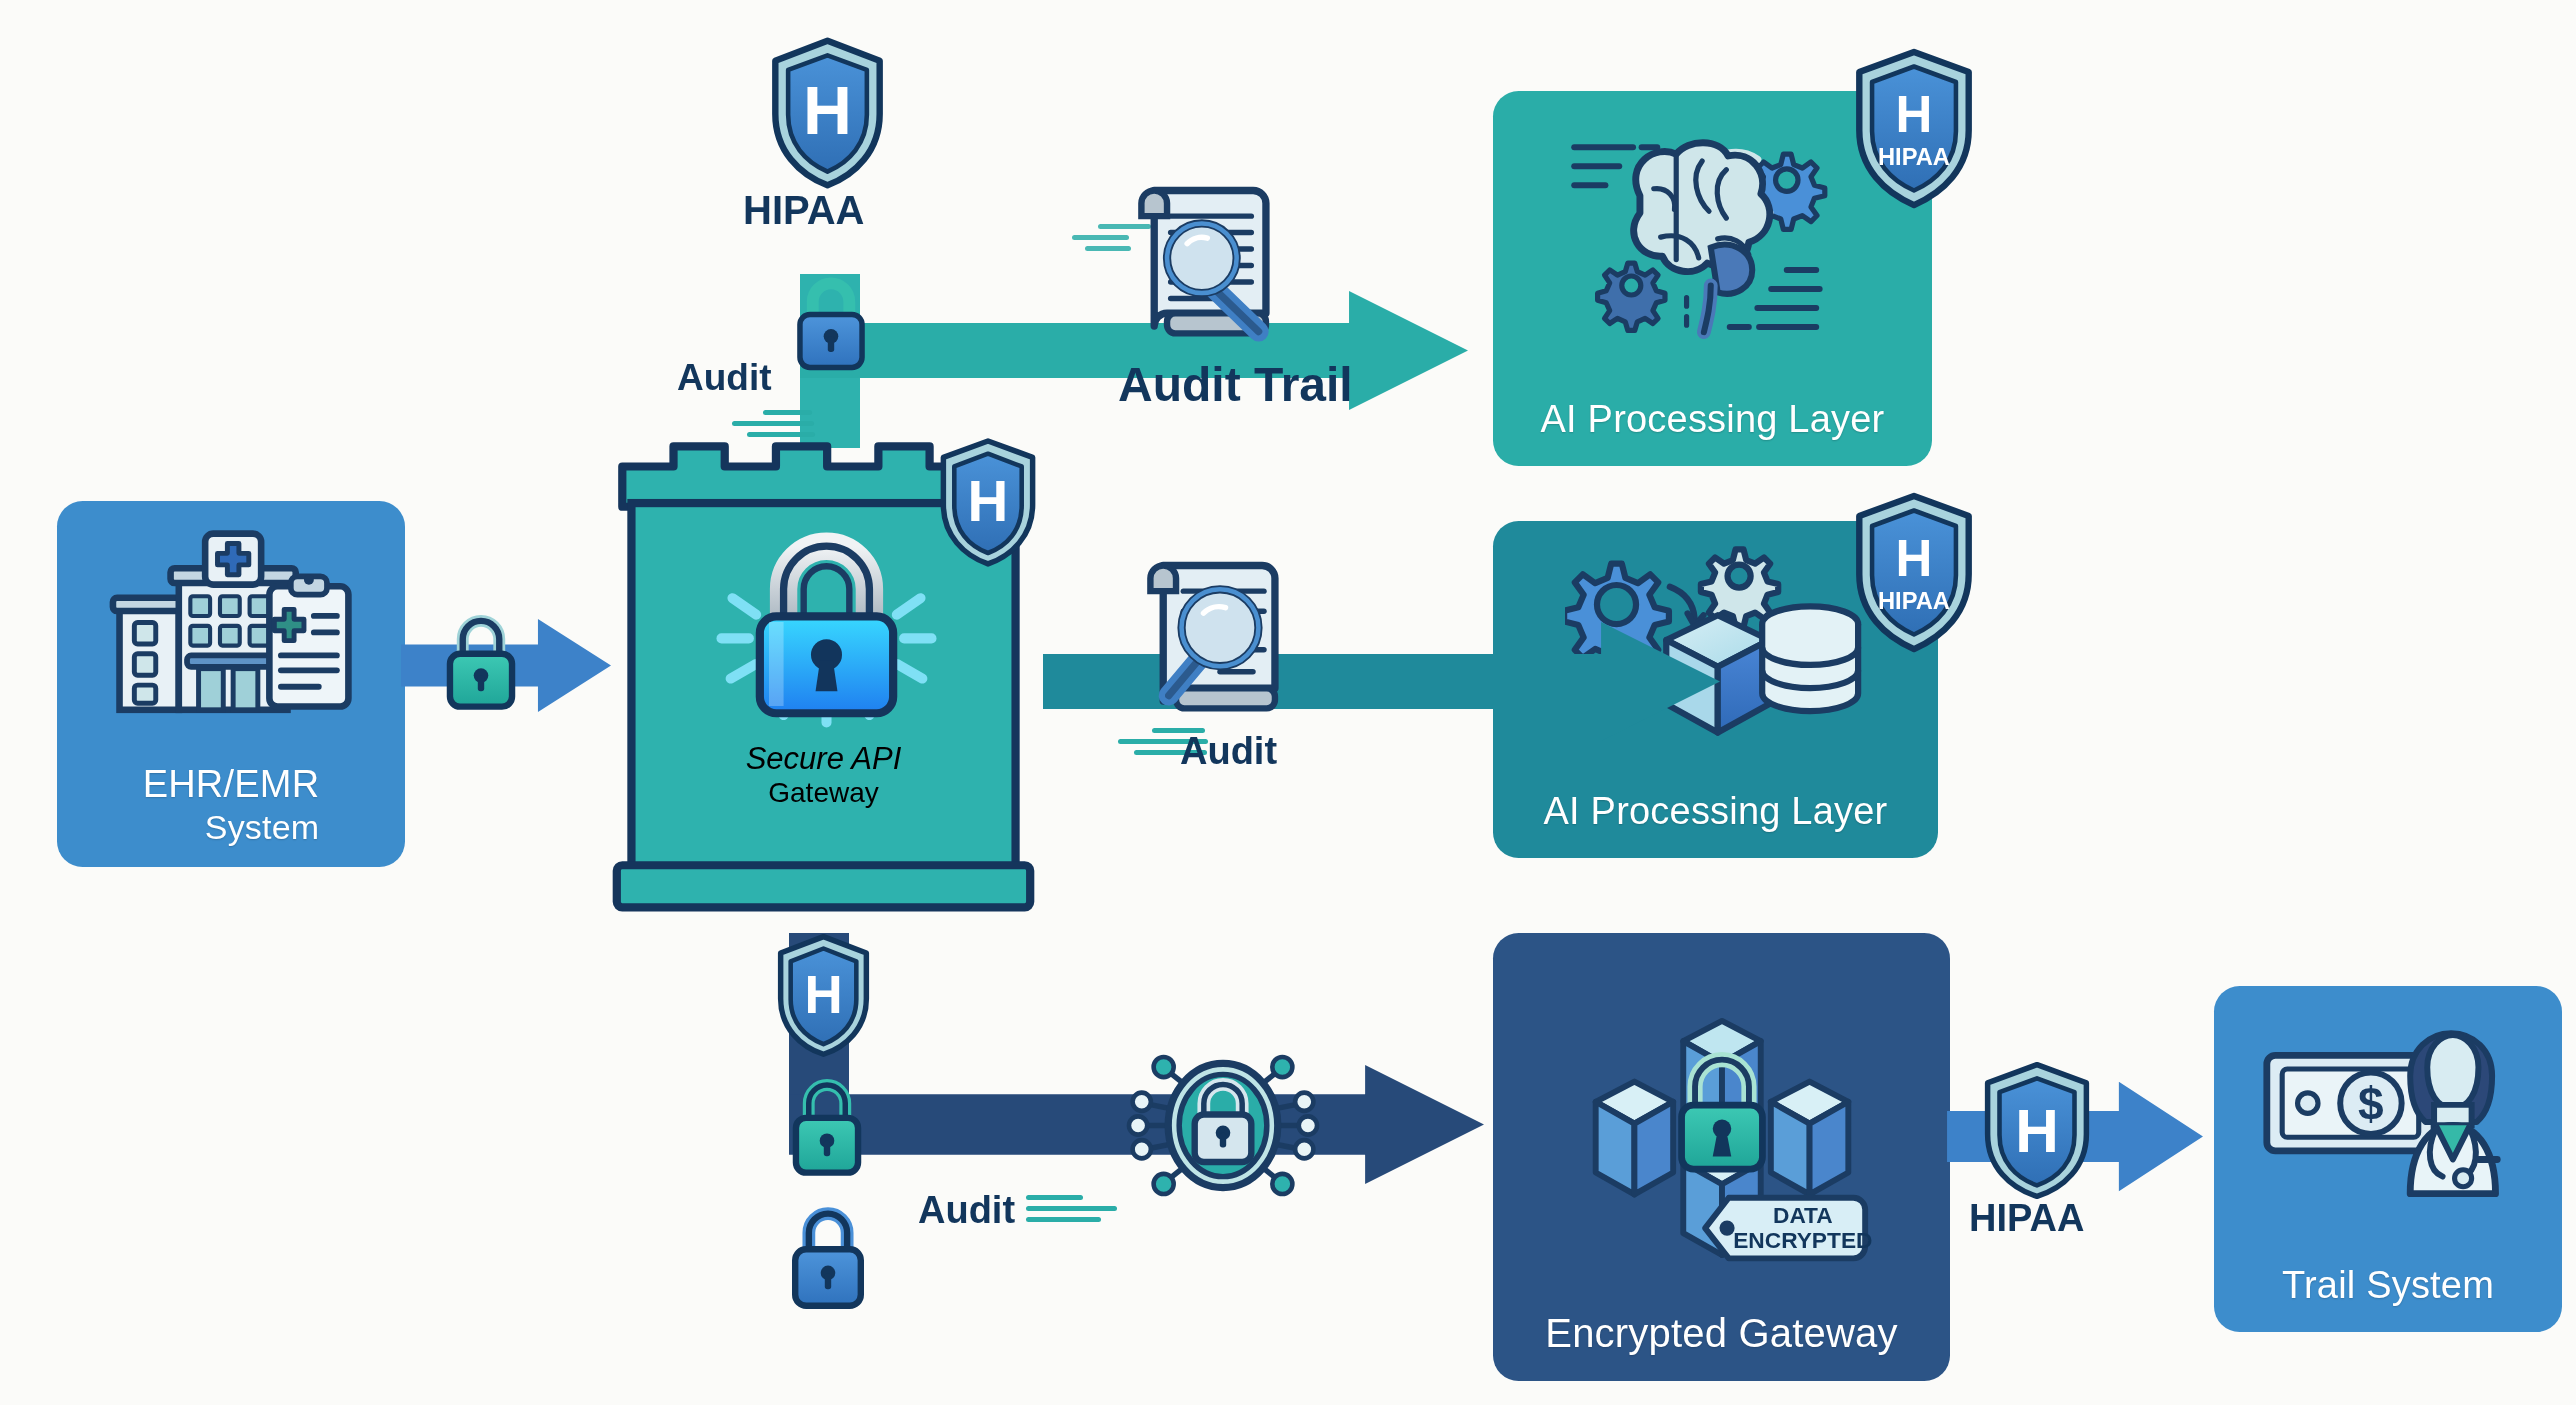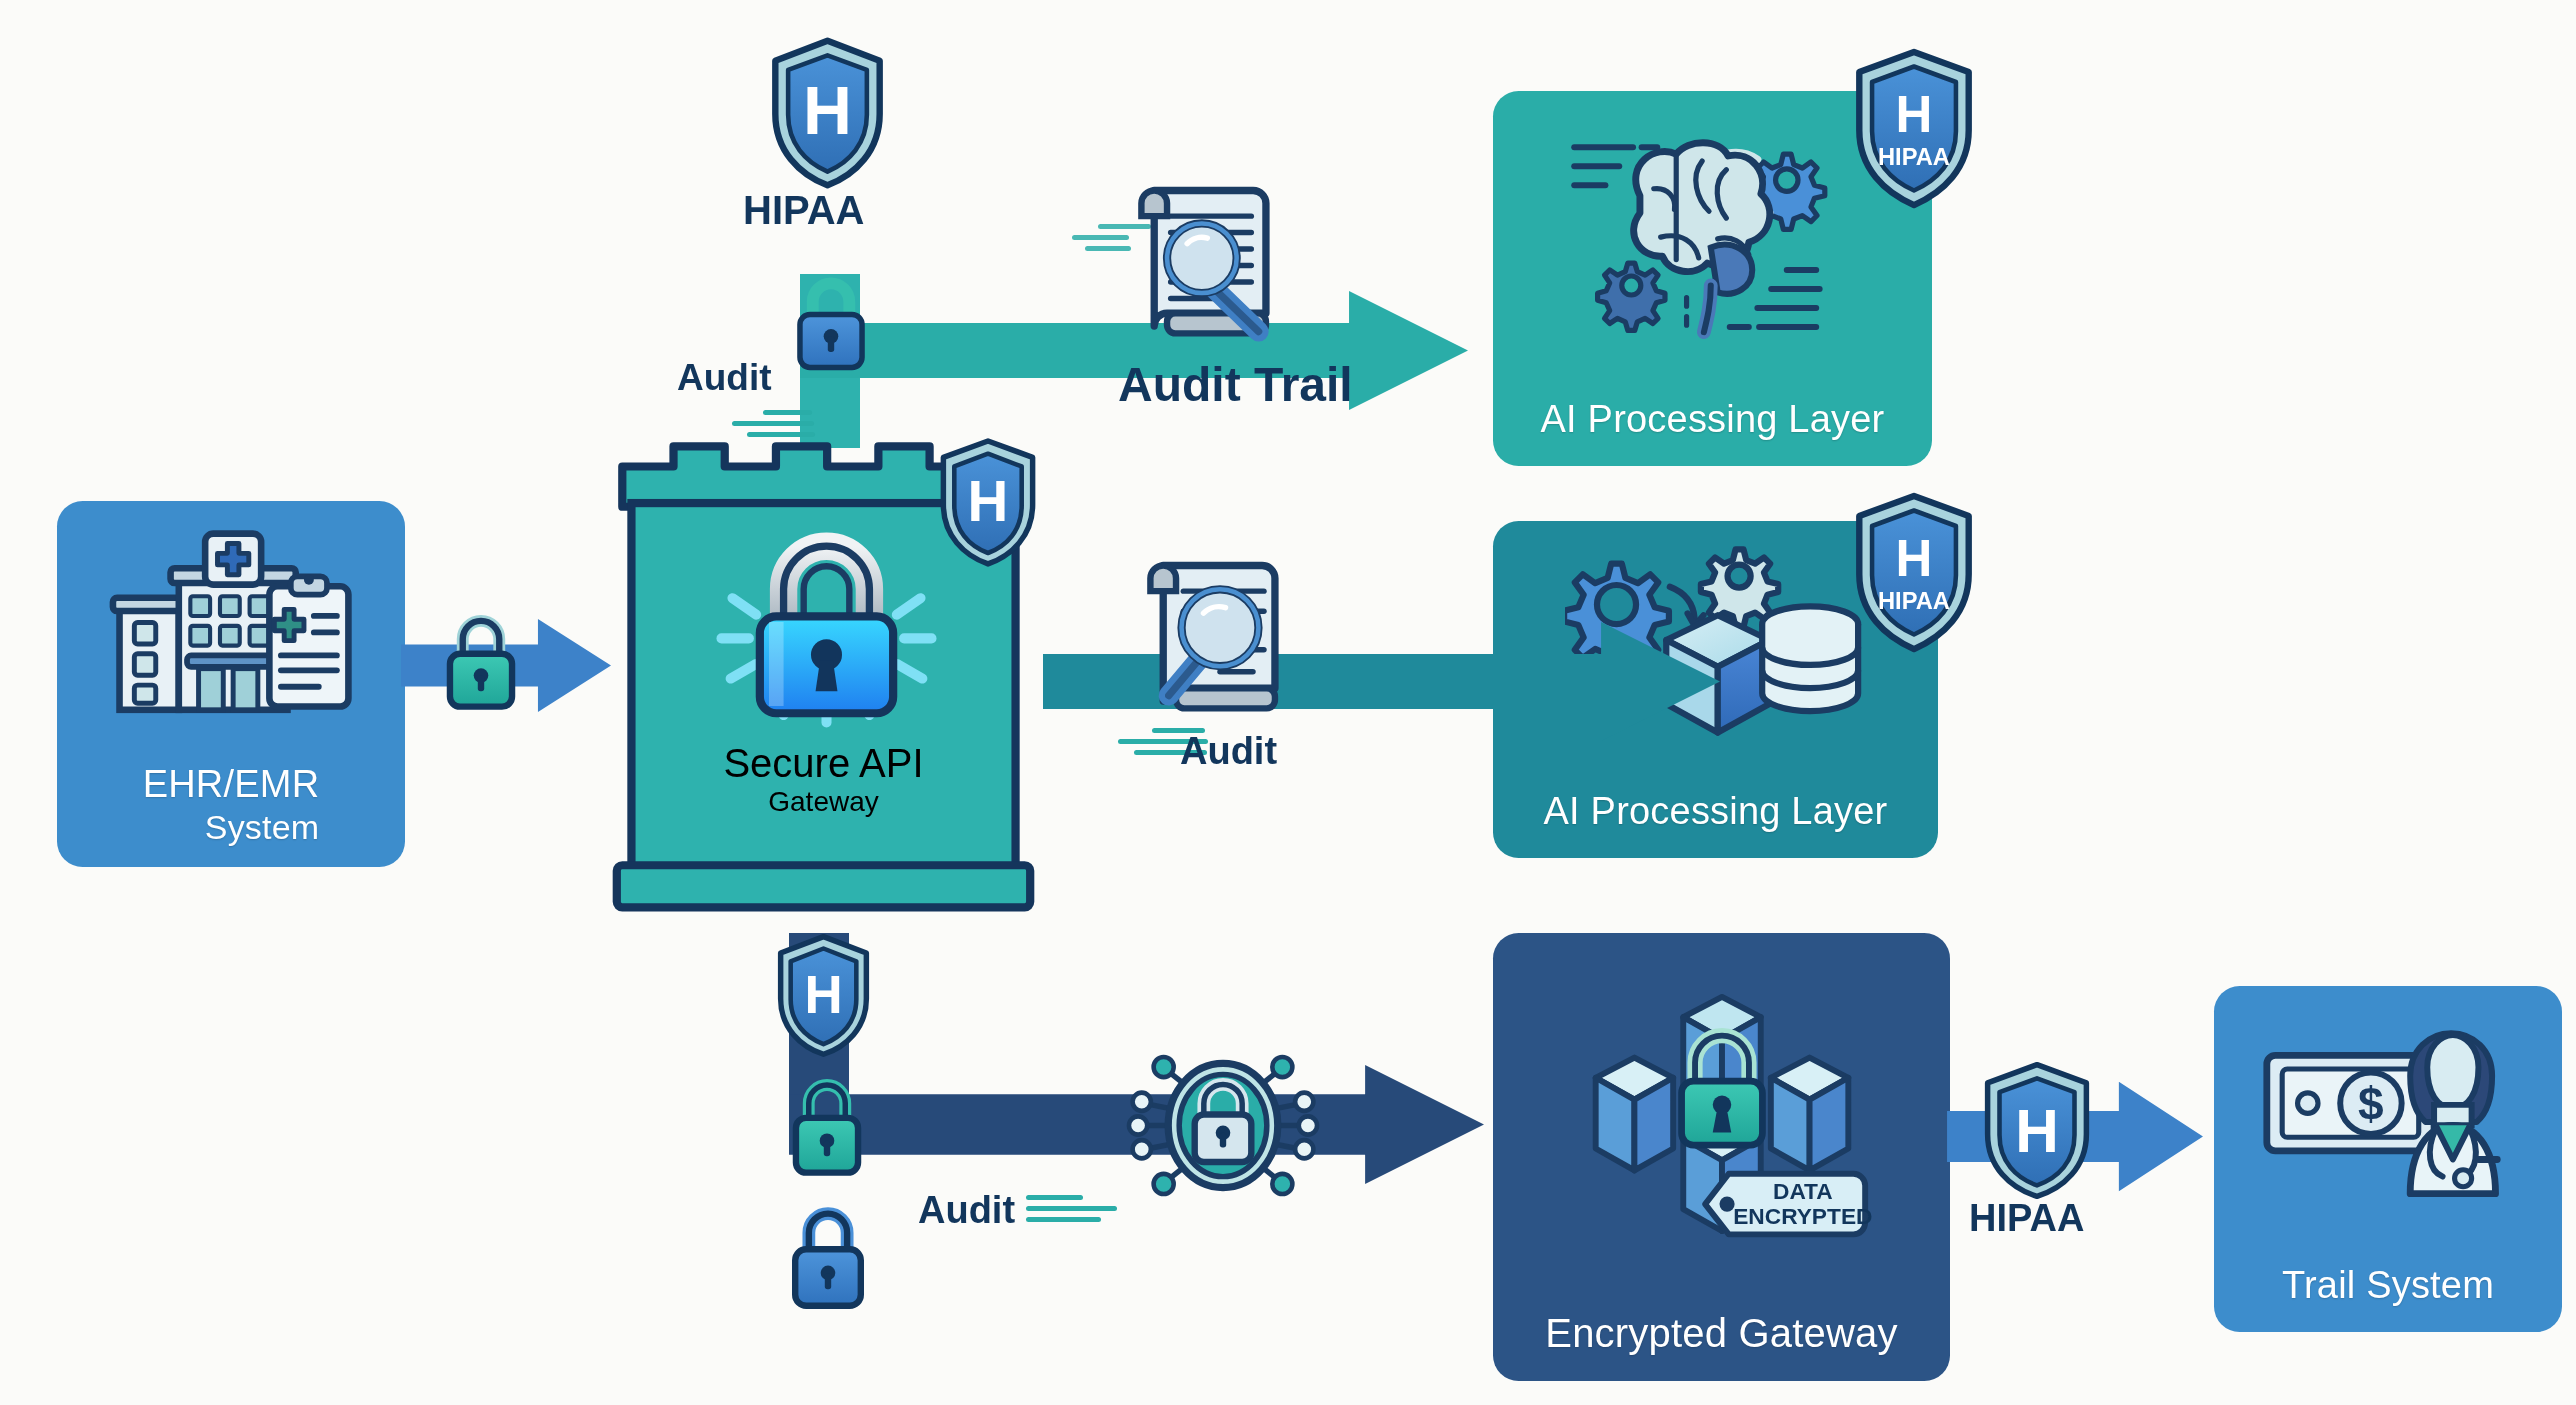--- a/index.html
+++ b/index.html
@@ -312,21 +312,21 @@
         <path d="M78 104 V68 a47 47 0 0 1 94 0 V104" fill="none" stroke="#1b3c63" stroke-width="8"></path>
         <path d="M100 104 V68 a25 25 0 0 1 50 0 V104" fill="none" stroke="#1b3c63" stroke-width="7"></path>
         <rect x="52" y="98" width="146" height="106" rx="18" fill="url(#gradLockGlow)" stroke="#15355c" stroke-width="9"></rect>
         <path d="M62 104 h16 v92 h-16 z" fill="#ffffff" opacity=".25"></path>
         <circle cx="125" cy="140" r="17" fill="#12355c"></circle>
         <path d="M118 146 h14 l5 34 h-24 z" fill="#12355c"></path>
       </svg>
     </div>
 
     <div style="position:absolute;left:0;right:0;top:302px;text-align:center;">
-      <div class="node-label" style="font-size:40px;">Secure API</div>
+      <div class="node-label" style="font-size:31px;font-style:italic;">Secure API</div>
       <div class="node-label" style="font-size:28px;">Gateway</div>
     </div>
   </div>
 
   <div class="shield" style="left:937px;top:437px;width:102px;height:130px;">
     <svg viewBox="0 0 112 142" width="102" height="130">
       <path d="M56 4 L105 22 V74 C105 108 82 130 56 139 C30 130 7 108 7 74 V22 Z" fill="#a8d3dd" stroke="#12365c" stroke-width="6" stroke-linejoin="round"></path>
       <path d="M56 18 L93 32 V75 C93 102 77 119 56 127 C35 119 19 102 19 75 V32 Z" fill="url(#gradShield)" stroke="#12365c" stroke-width="5" stroke-linejoin="round"></path>
       <text x="56" y="92" text-anchor="middle" font-family="Liberation Sans, sans-serif" font-size="62" font-weight="bold" fill="#ffffff">H</text>
     </svg>
@@ -482,21 +482,21 @@
       <ellipse cx="115" cy="100" rx="48" ry="56" fill="#2aada8" stroke="#1b3c63" stroke-width="6"></ellipse>
       <path d="M94 92 V76 a21 21 0 0 1 42 0 V92" fill="none" stroke="#d5e6ee" stroke-width="14"></path>
       <path d="M94 92 V76 a21 21 0 0 1 42 0 V92" fill="none" stroke="#1b3c63" stroke-width="6"></path>
       <rect x="84" y="88" width="62" height="52" rx="10" fill="#d5e6ee" stroke="#1b3c63" stroke-width="7"></rect>
       <circle cx="115" cy="108" r="8" fill="#12365c"></circle>
       <rect x="111.5" y="108" width="7" height="16" rx="3" fill="#12365c"></rect>
     </svg>
   </div>
 
   <div class="node" style="left:1493px;top:933px;width:457px;height:448px;background:#2c5486;">
-    <div class="art" style="height:366px;">
+    <div class="art" style="height:366px;margin-top:24px;">
       <svg viewBox="0 0 380 340" width="320" height="293">
 
         <path d="M144 52 L190 28 L236 52 L190 78 Z" fill="#bfe6f0" stroke="#1b3c63" stroke-width="7" stroke-linejoin="round"></path>
         <path d="M144 52 V136 L190 162 V78 Z" fill="#5a9ed8" stroke="#1b3c63" stroke-width="7" stroke-linejoin="round"></path>
         <path d="M236 52 V136 L190 162 V78 Z" fill="#4a86cc" stroke="#1b3c63" stroke-width="7" stroke-linejoin="round"></path>
 
         <path d="M40 124 L86 100 L132 124 L86 150 Z" fill="#d8f0f6" stroke="#1b3c63" stroke-width="7" stroke-linejoin="round"></path>
         <path d="M40 124 V208 L86 234 V150 Z" fill="#5a9ed8" stroke="#1b3c63" stroke-width="7" stroke-linejoin="round"></path>
         <path d="M132 124 V208 L86 234 V150 Z" fill="#4a86cc" stroke="#1b3c63" stroke-width="7" stroke-linejoin="round"></path>
 

